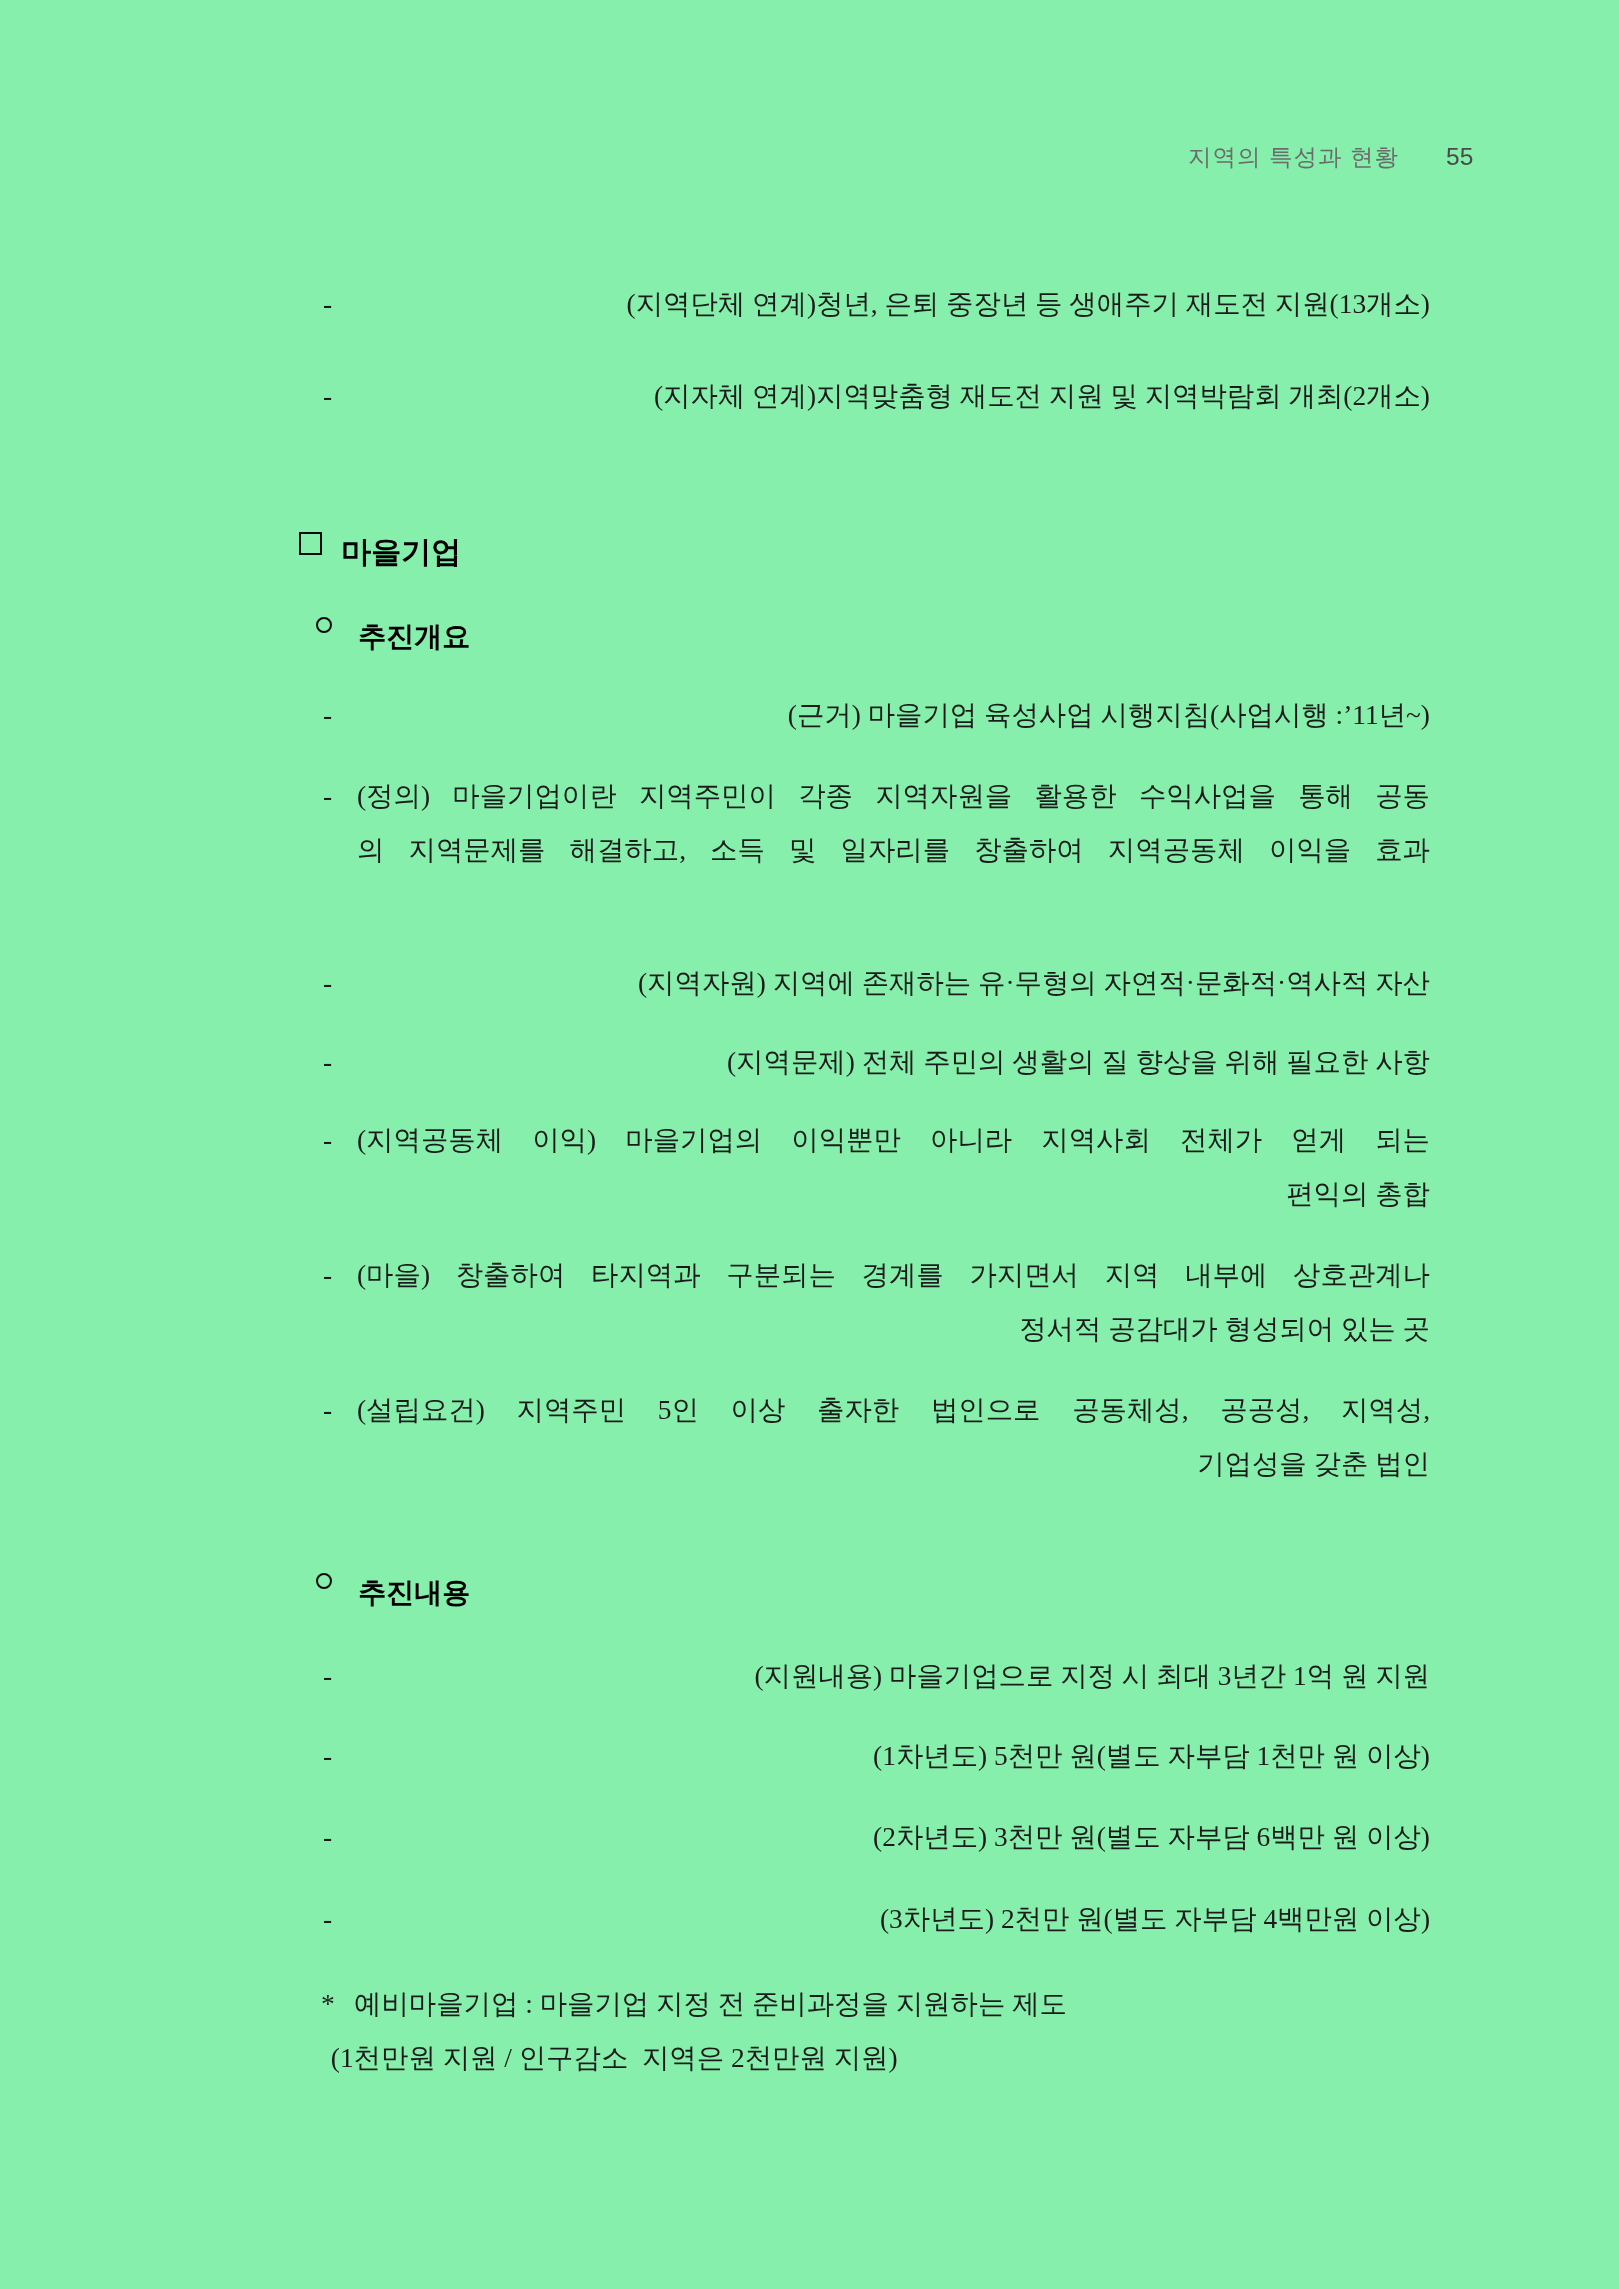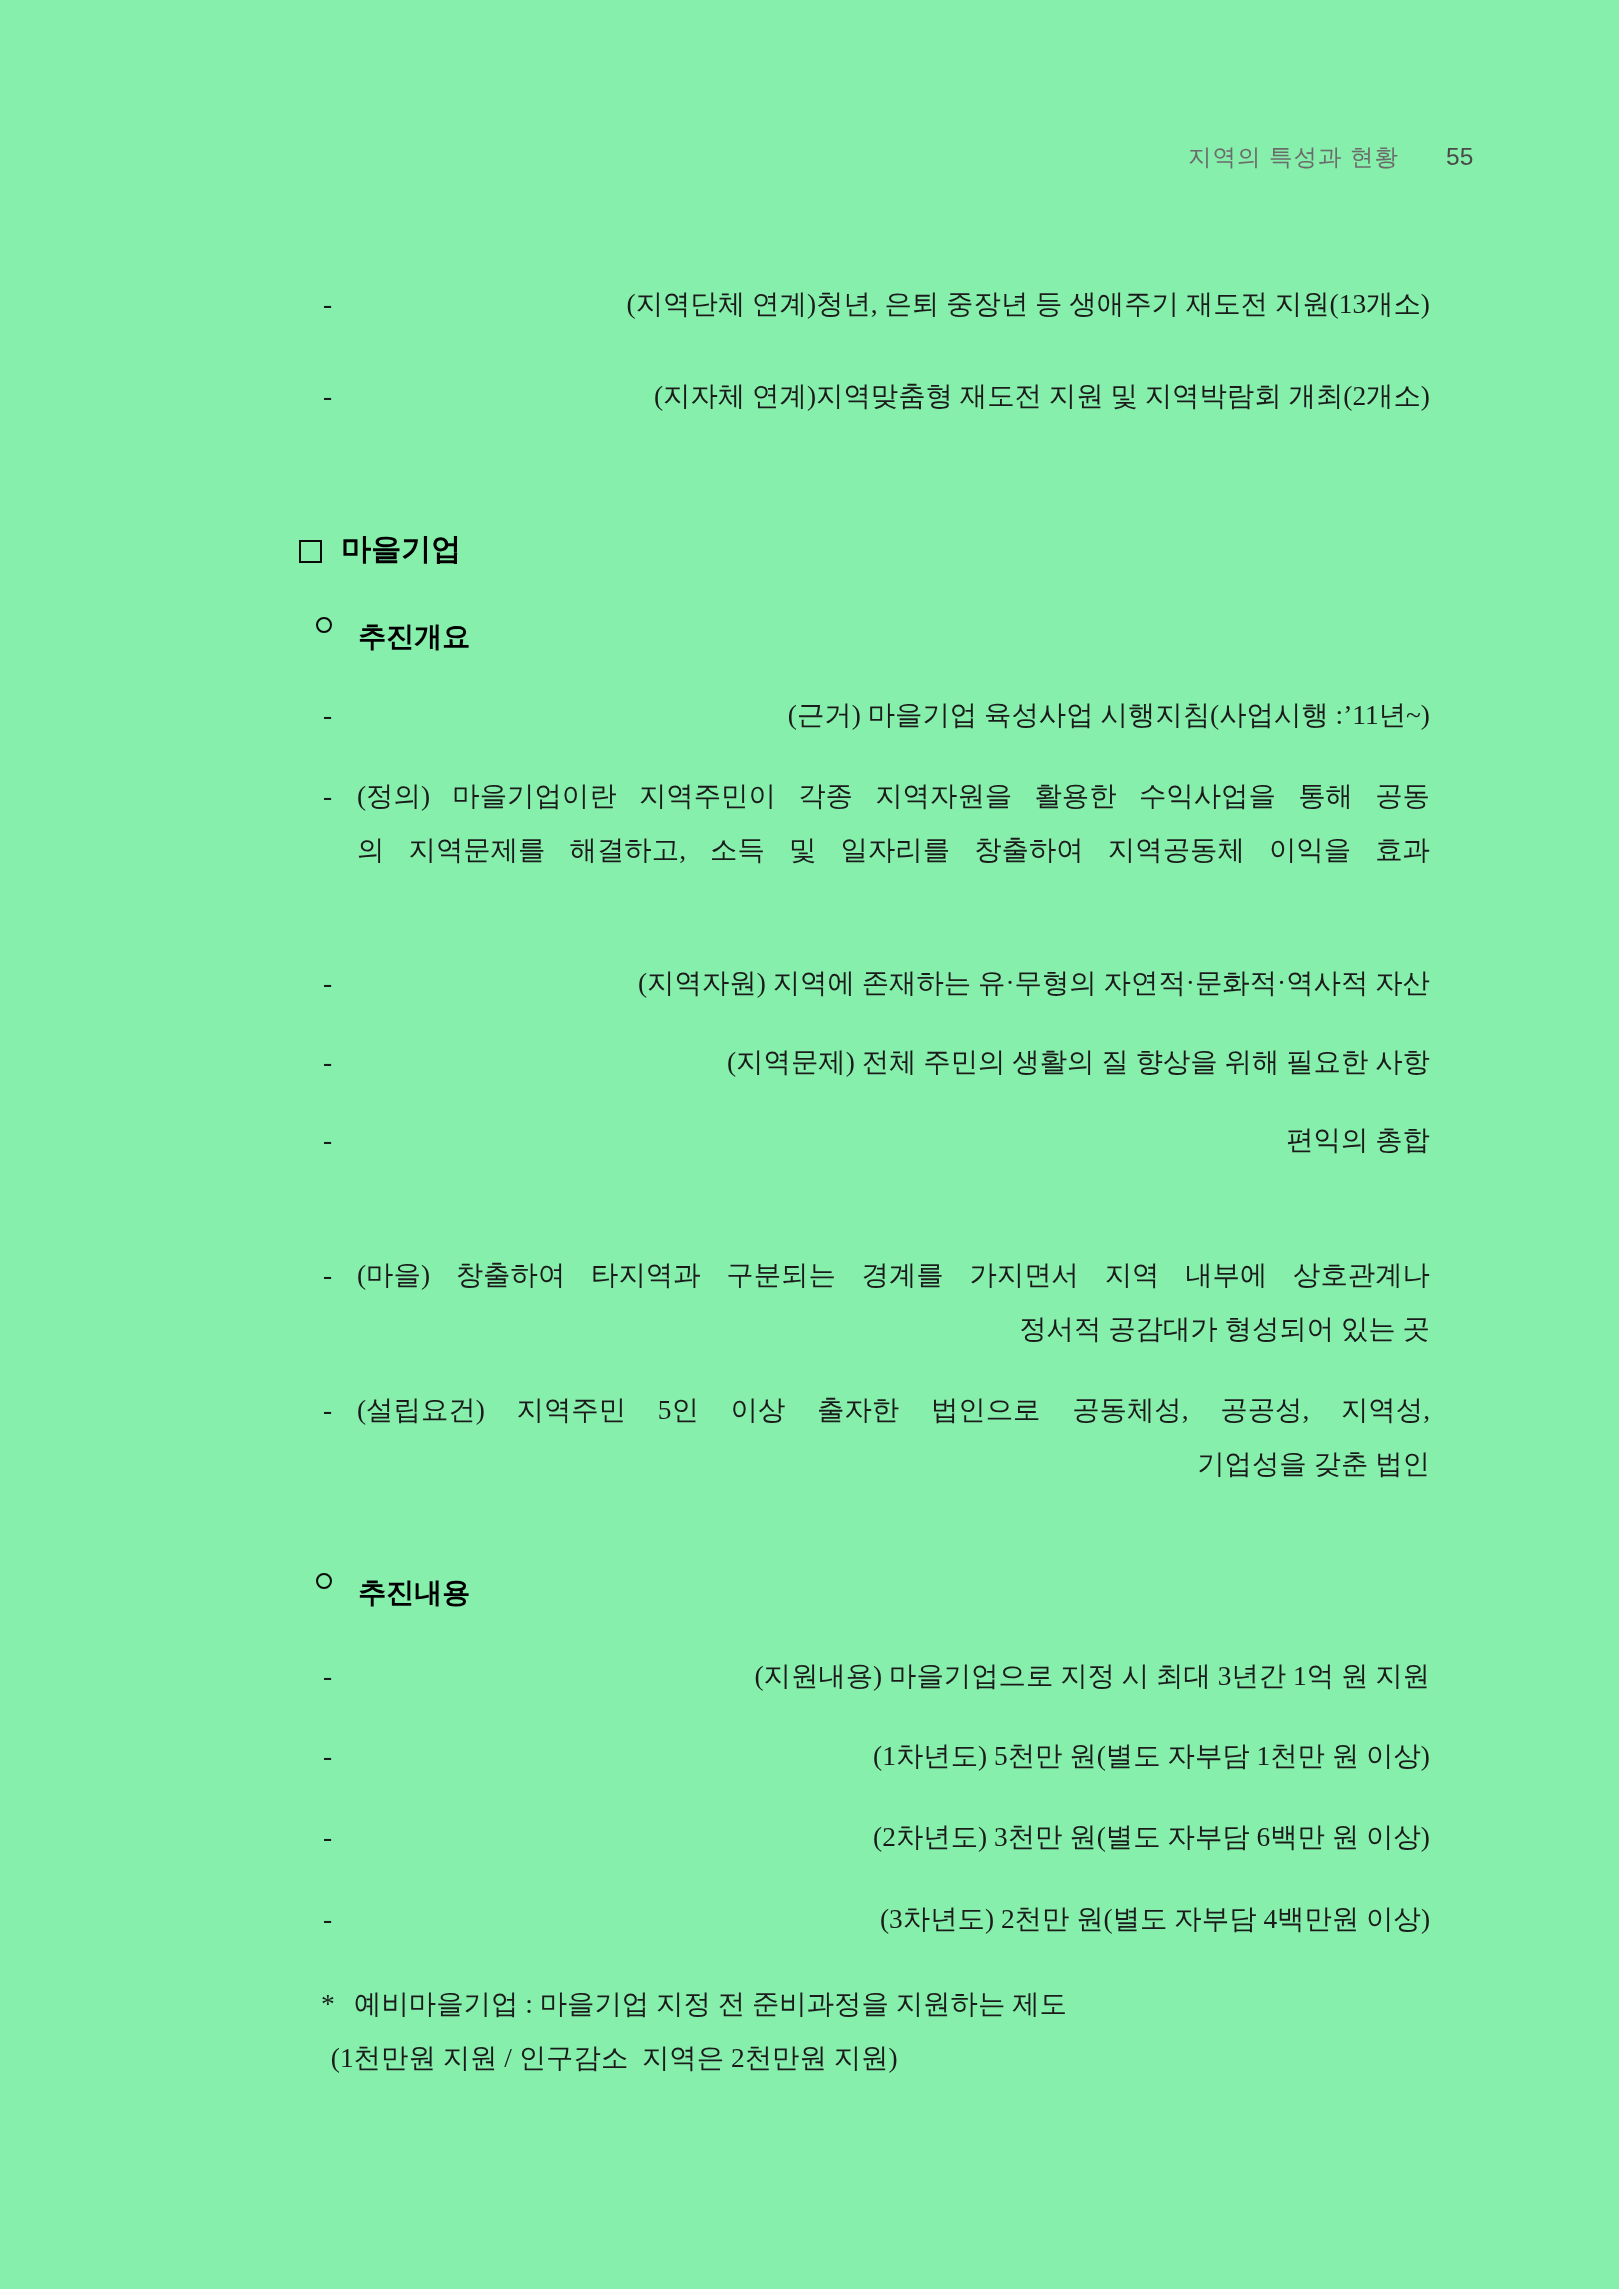--- a/index.html
+++ b/index.html
@@ -39,22 +39,22 @@
   .itext { width: 1073px; }
   .ln { text-align: right; }
   .ln.jst { text-align: justify; text-align-last: justify; }
 
   
   .sec-head {
     position: absolute;
     left: 299px;
     top: 532px;
     display: flex;
-    align-items: center;
-    font-family: Liberation Mono, monospace;
+    align-items: flex-start;
+    font-family: Liberation Serif, serif;
     font-weight: 700;
     font-size: 30px;
     color: #000;
     line-height: 39px;
   }
   .sq {
     width: 18.6px; height: 18.6px;
     border: 2.9px solid #0a0a0a;
     margin-right: 19.6px;
     flex: none;
@@ -150,20 +150,21 @@
   <div class="item" style="top:1035px">
     <span class="dash">-</span>
     <div class="itext">
       <div class="ln">(지역문제) 전체 주민의 생활의 질 향상을 위해 필요한 사항</div>
     </div>
   </div>
 
   <div class="item" style="top:1113px">
     <span class="dash">-</span>
     <div class="itext">
+      <div class="ln jst">(지역공동체 이익) 마을기업의 이익뿐만 아니라 지역사회 전체가 얻게 되는</div>
       <div class="ln">편익의 총합</div>
     </div>
   </div>
 
   <div class="item" style="top:1248px">
     <span class="dash">-</span>
     <div class="itext">
       <div class="ln jst">(마을) 창출하여 타지역과 구분되는 경계를 가지면서 지역 내부에 상호관계나</div>
       <div class="ln">정서적 공감대가 형성되어 있는 곳</div>
     </div>

